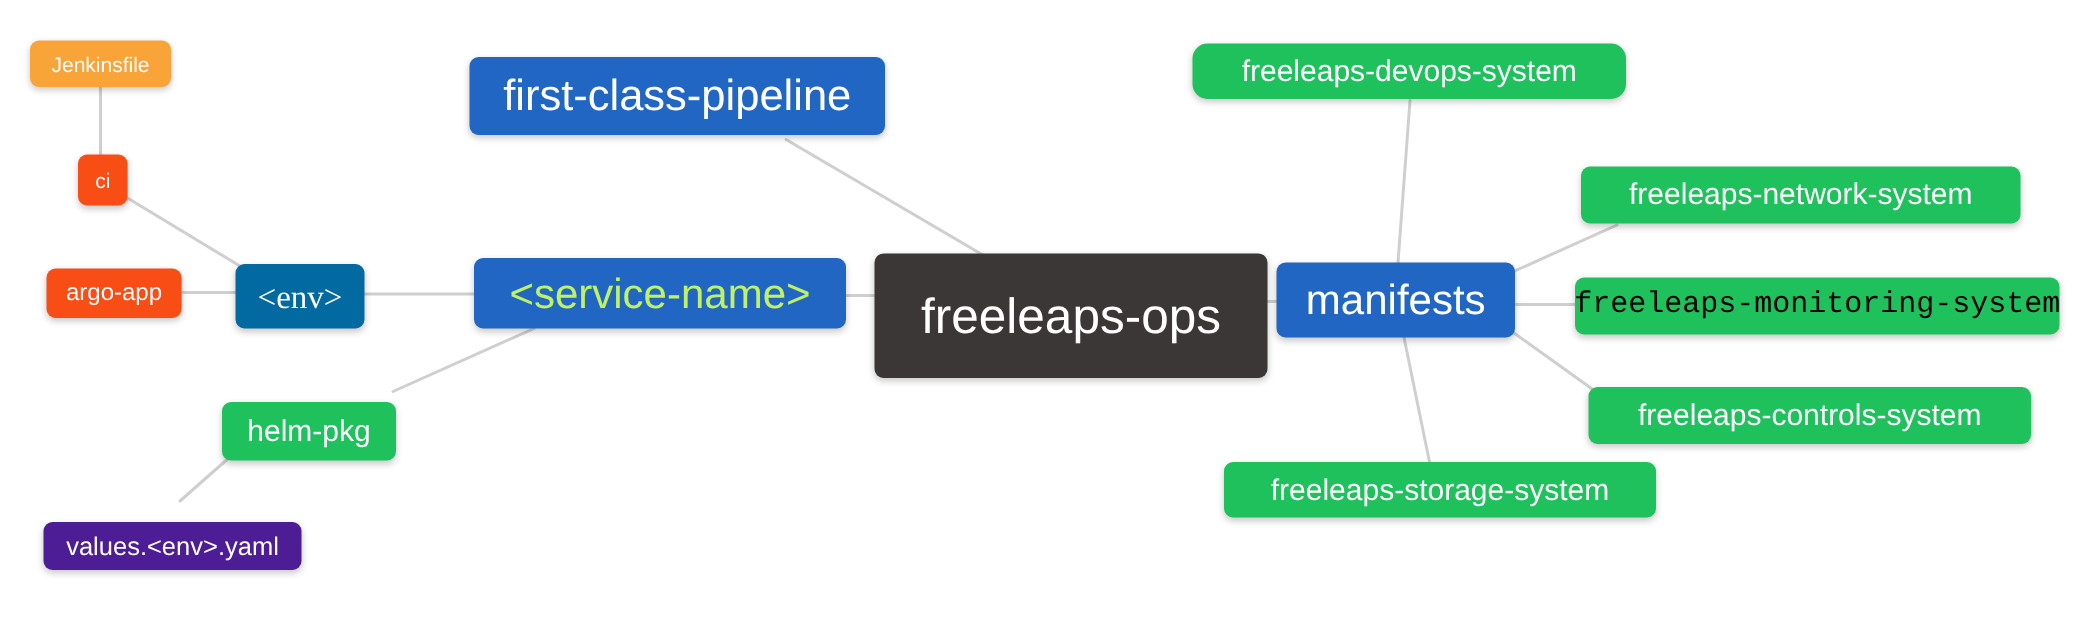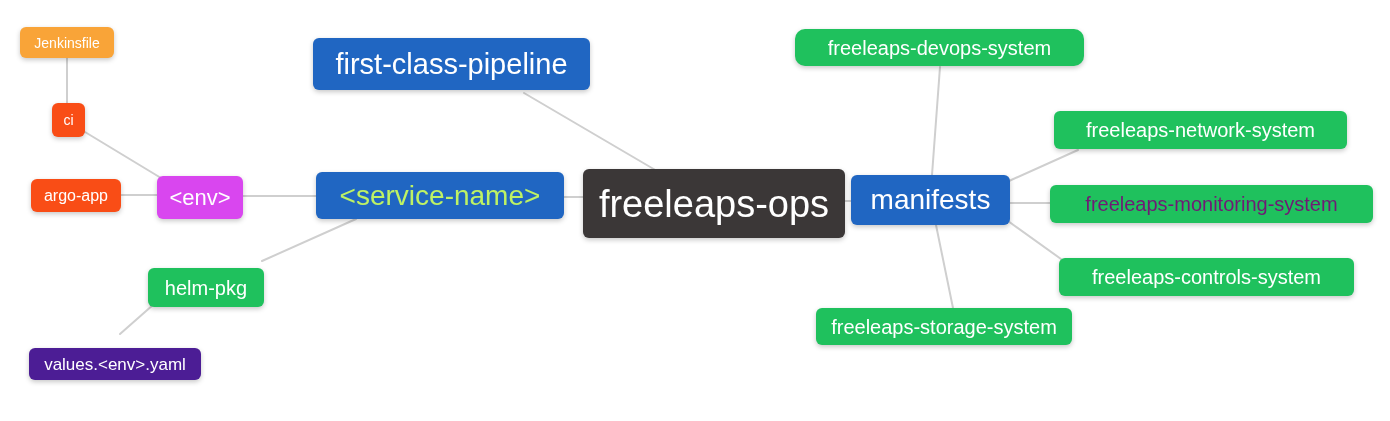--- a/index.html
+++ b/index.html
@@ -55,25 +55,25 @@
       <line x1="845" y1="201" x2="851" y2="201" stroke="#CFCFCF" stroke-width="2" stroke-linecap="round"></line>
       <line x1="932" y1="175" x2="940" y2="67" stroke="#CFCFCF" stroke-width="2" stroke-linecap="round"></line>
       <line x1="1009" y1="181" x2="1078" y2="150" stroke="#CFCFCF" stroke-width="2" stroke-linecap="round"></line>
       <line x1="1010" y1="203" x2="1050" y2="203" stroke="#CFCFCF" stroke-width="2" stroke-linecap="round"></line>
       <line x1="1008" y1="221" x2="1061" y2="259" stroke="#CFCFCF" stroke-width="2" stroke-linecap="round"></line>
       <line x1="936" y1="225" x2="953" y2="308" stroke="#CFCFCF" stroke-width="2" stroke-linecap="round"></line>
     </svg>
 <div class="node" style="left: 20px; top: 27px; width: 94px; height: 31px; font-size: 14px; background: rgb(249, 164, 56); color: rgb(255, 255, 255);">Jenkinsfile</div>
     <div class="node" style="left: 52px; top: 103px; width: 33px; height: 34px; font-size: 14px; background: rgb(249, 77, 22); color: rgb(255, 255, 255);">ci</div>
     <div class="node" style="left: 31px; top: 179px; width: 90px; height: 33px; font-size: 16px; background: rgb(249, 77, 22); color: rgb(255, 255, 255);">argo-app</div>
-    <div class="node" style="left: 157px; top: 176px; width: 86px; height: 43px; font-size: 22px; background: #d946ef; color: rgb(255, 255, 255);">&lt;env&gt;</div>
+    <div class="node" style="left: 157px; top: 176px; width: 86px; height: 43px; font-size: 22px; background: #0369a1; color: rgb(255, 255, 255); font-family: Liberation Serif, serif;">&lt;env&gt;</div>
     <div class="node" style="left: 148px; top: 268px; width: 116px; height: 39px; font-size: 20px; background: rgb(31, 193, 93); color: rgb(255, 255, 255);">helm-pkg</div>
     <div class="node" style="left: 5px; top: 348px; width: 172px; height: 32px; font-size: 17px; background: #4c1d95; color: rgb(255, 255, 255); margin-left: 24px;">values.&lt;env&gt;.yaml</div>
     <div class="node" style="left: 313px; top: 38px; width: 277px; height: 52px; font-size: 29px; background: rgb(32, 102, 194); color: rgb(255, 255, 255);">first-class-pipeline</div>
     <div class="node" style="left: 316px; top: 172px; width: 248px; height: 47px; font-size: 28px; background: rgb(32, 102, 194); color: #bef264;">&lt;service-name&gt;</div>
-    <div class="node" style="left: 583px; top: 169px; width: 262px; height: 69px; font-size: 38px; background: rgb(59, 55, 55); color: rgb(255, 255, 255);">freeleaps-ops</div>
+    <div class="node" style="left: 583px; top: 169px; width: 262px; height: 83px; font-size: 33px; background: rgb(59, 55, 55); color: rgb(255, 255, 255);">freeleaps-ops</div>
     <div class="node" style="left: 851px; top: 175px; width: 159px; height: 50px; font-size: 28px; background: rgb(32, 102, 194); color: rgb(255, 255, 255);">manifests</div>
     <div class="node" style="left: 795px; top: 29px; width: 289px; height: 37px; font-size: 20px; background: rgb(31, 193, 93); color: rgb(255, 255, 255); border-radius: 10px;">freeleaps-devops-system</div>
     <div class="node" style="left: 1054px; top: 111px; width: 293px; height: 38px; font-size: 20px; background: rgb(31, 193, 93); color: rgb(255, 255, 255); text-align: center;">freeleaps-network-system</div>
-    <div class="node" style="left: 1050px; top: 185px; width: 323px; height: 38px; font-size: 20px; background: rgb(31, 193, 93); color: #701a75;">freeleaps-monitoring-system</div>
+    <div class="node" style="left: 1050px; top: 185px; width: 323px; height: 38px; font-size: 20px; background: rgb(31, 193, 93); color: #000000; font-family: Liberation Mono, monospace;">freeleaps-monitoring-system</div>
     <div class="node" style="left: 1059px; top: 258px; width: 295px; height: 38px; font-size: 20px; background: rgb(31, 193, 93); color: rgb(255, 255, 255);">freeleaps-controls-system</div>
-    <div class="node" style="left: 816px; top: 308px; width: 256px; height: 37px; font-size: 20px; background: rgb(31, 193, 93); color: rgb(255, 255, 255);">freeleaps-storage-system</div>
+    <div class="node" style="left: 816px; top: 308px; width: 288px; height: 37px; font-size: 20px; background: rgb(31, 193, 93); color: rgb(255, 255, 255);">freeleaps-storage-system</div>
   </div>
 
 </body></html>

